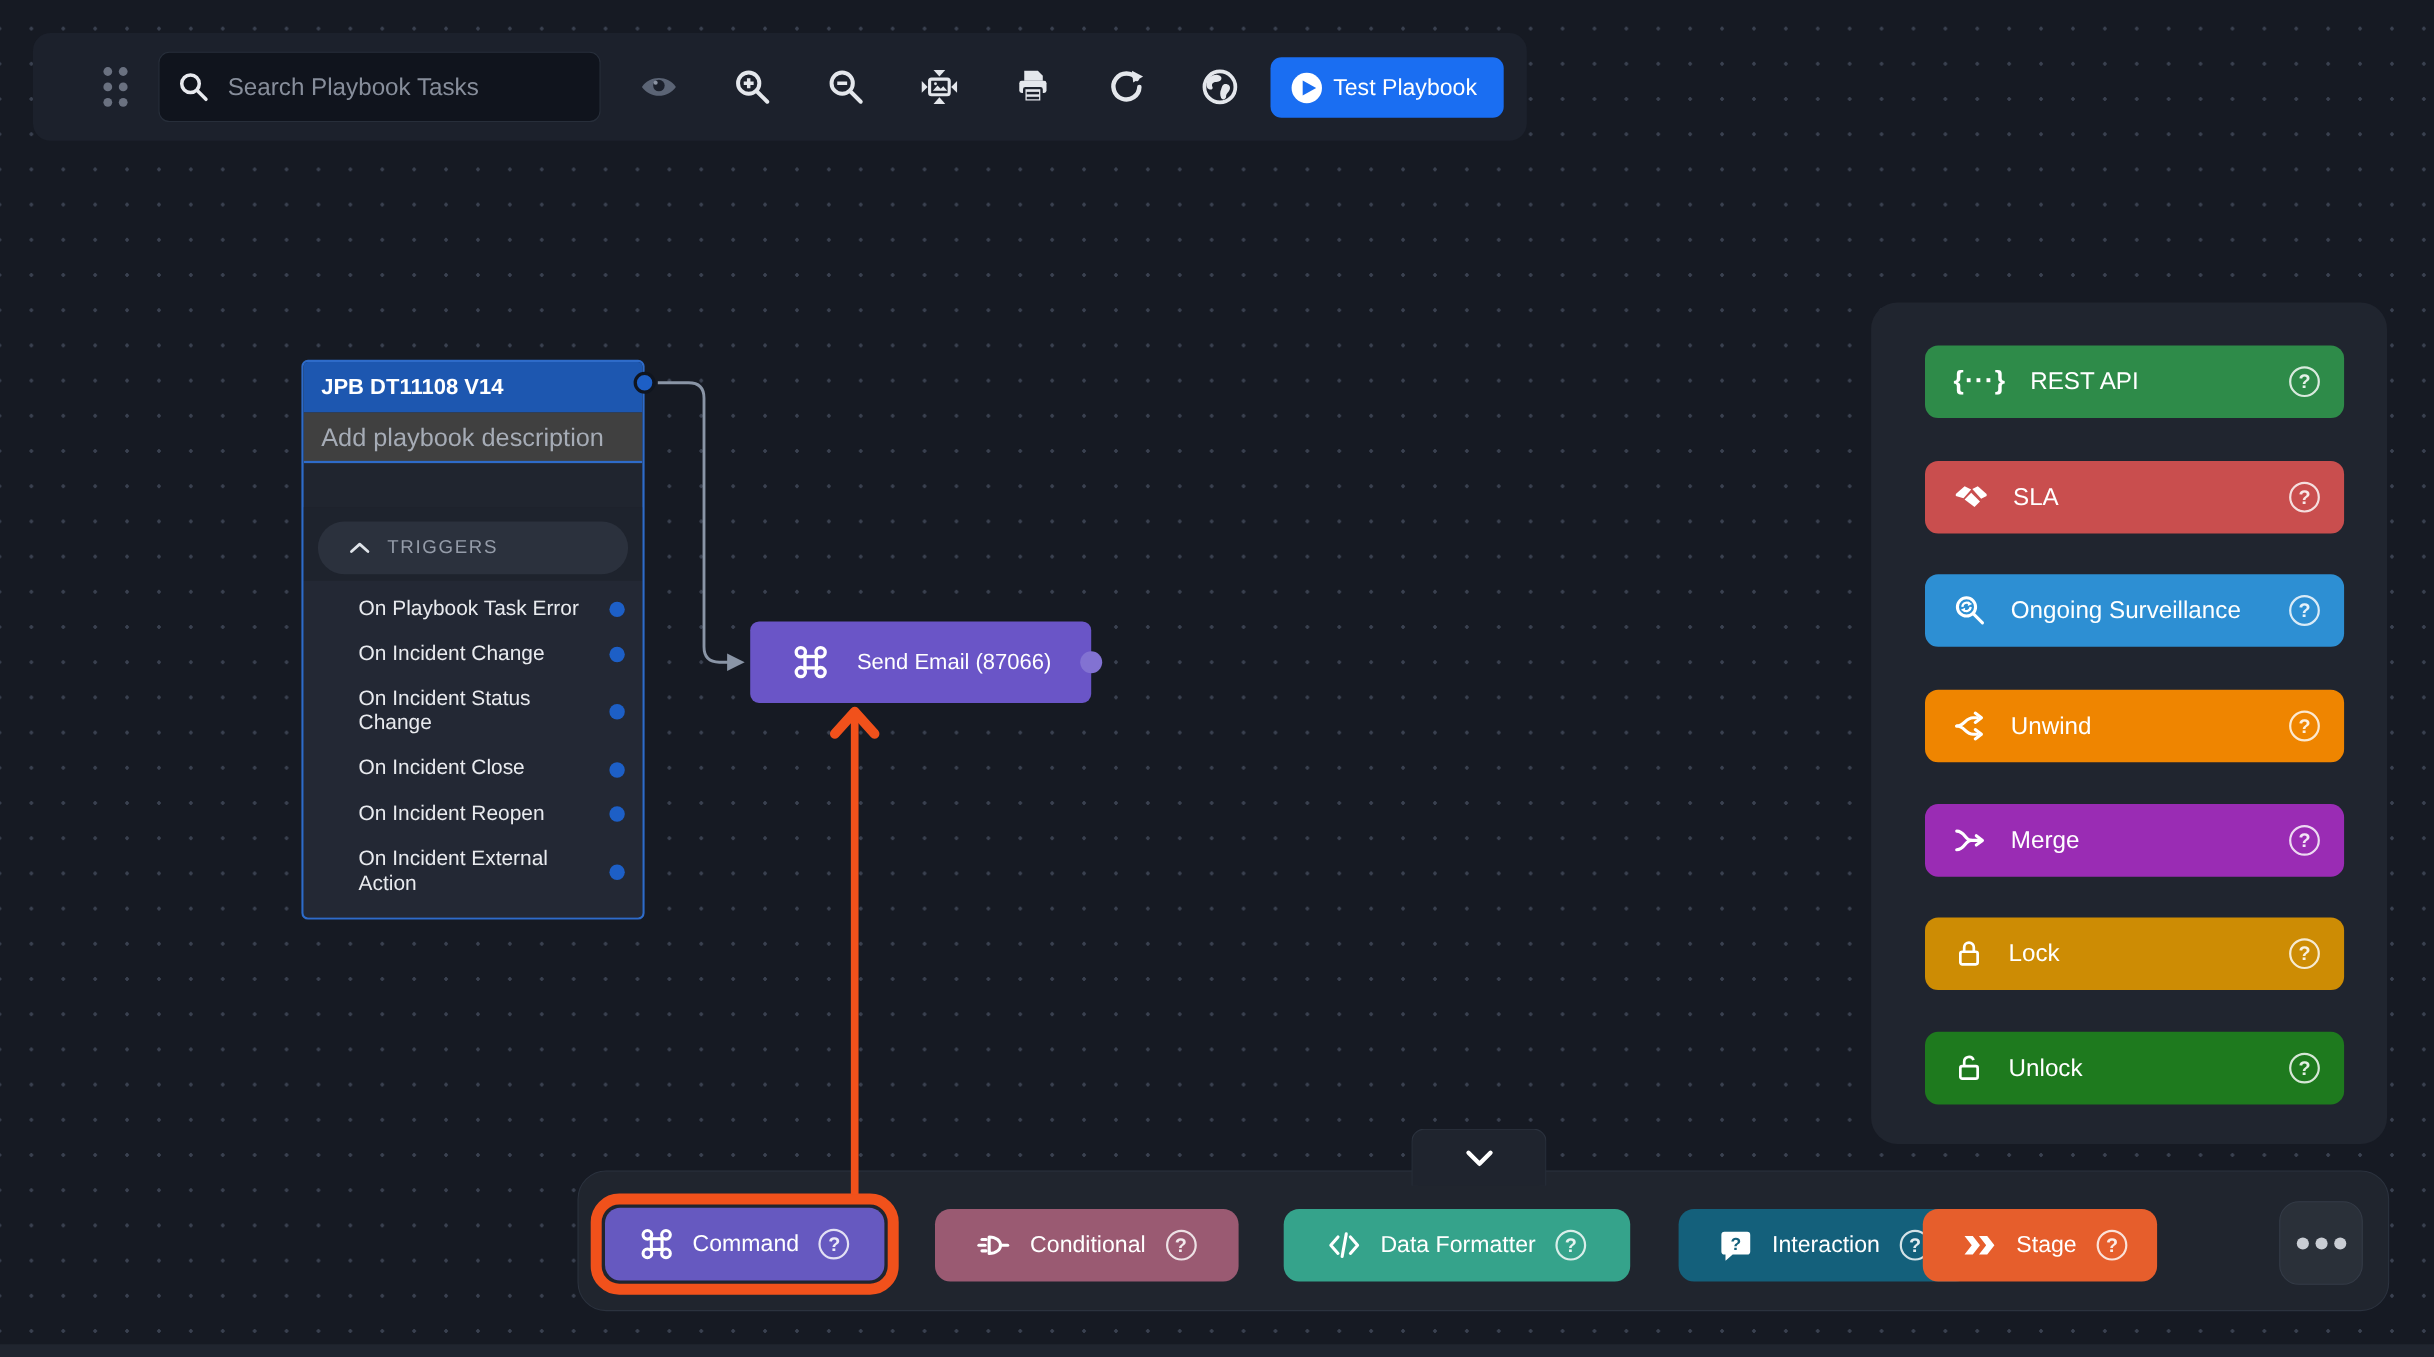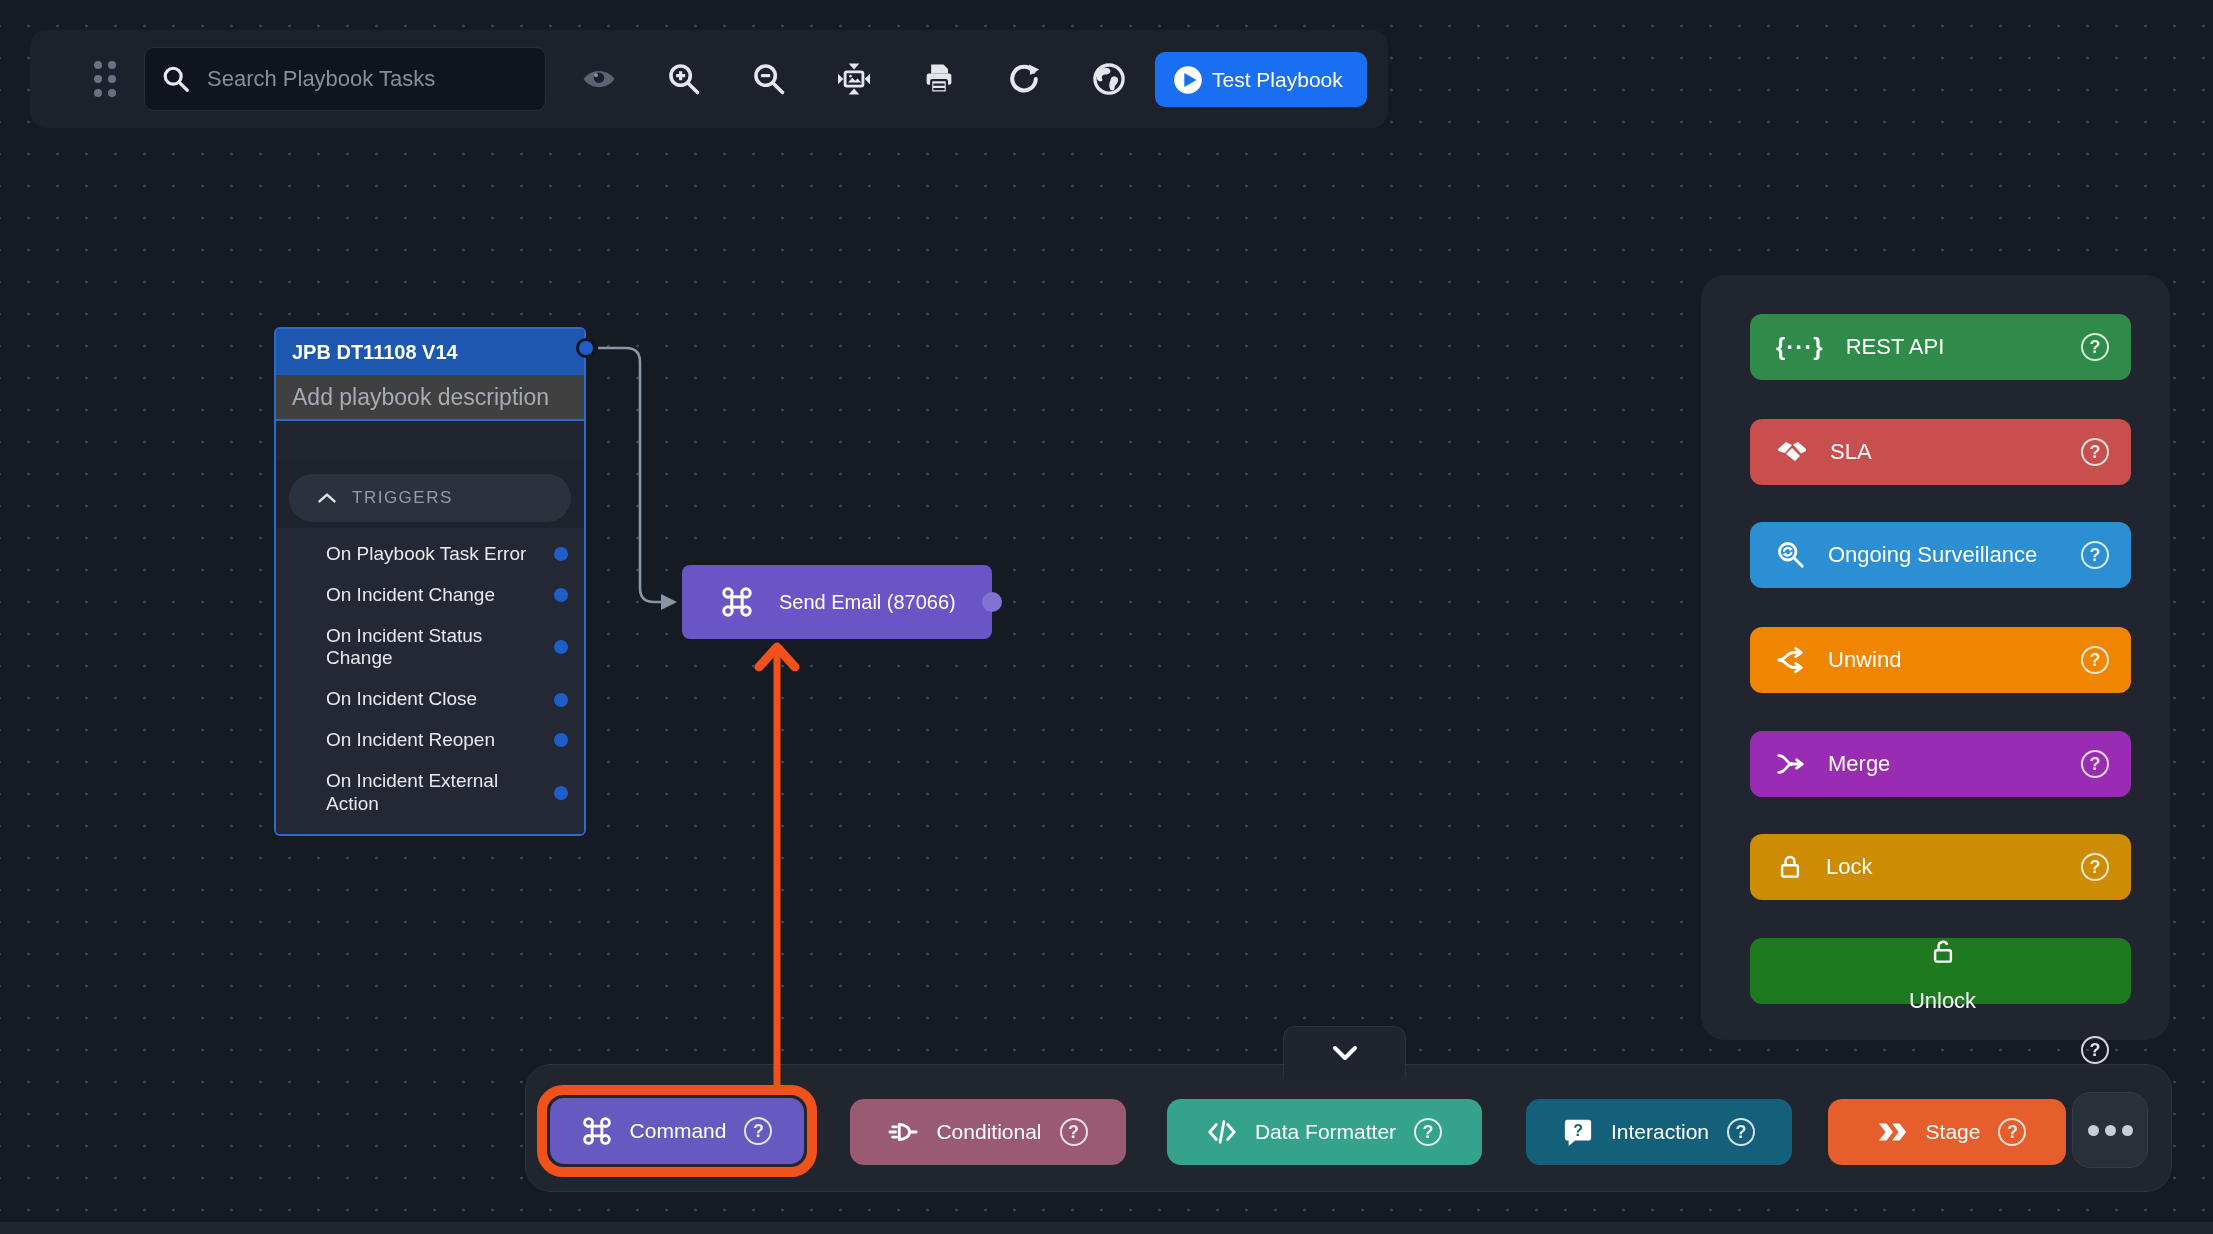--- a/index.html
+++ b/index.html
@@ -293,21 +293,21 @@
     <span class="icon">
       <svg width="28" height="28" viewBox="0 0 32 32" fill="none" stroke="#fff" stroke-width="2.8">
           <rect x="7" y="14" width="18" height="13" rx="2"></rect>
           <path d="M11 14 V9.5 a5 5 0 0 1 10 0 V14"></path>
         </svg>
     </span>
     <span>Lock</span>
     <span class="qc">?</span>
   </button>
 
-  <button class="sb-btn" style="top: 938px; background-color: rgb(30, 122, 30); flex-direction: column; --self-q: #1e7a1e;">
+  <button class="sb-btn" style="top: 938px; background-color: rgb(30, 122, 30); --self-q: #1e7a1e;">
     <span class="icon">
       <svg width="28" height="28" viewBox="0 0 32 32" fill="none" stroke="#fff" stroke-width="2.8">
           <rect x="7" y="14" width="18" height="13" rx="2"></rect>
           <path d="M11 14 V9.5 a5 5 0 0 1 9.7-1.8"></path>
         </svg>
     </span>
     <span>Unlock</span>
     <span class="qc">?</span>
   </button>
 
@@ -368,21 +368,21 @@
     <span class="icon">
       <svg width="30" height="30" viewBox="0 0 32 32">
           <path d="M5 3 h22 a3 3 0 0 1 3 3 v16 a3 3 0 0 1 -3 3 h-14 l-7 6 v-6 h-1 a3 3 0 0 1 -3 -3 v-16 a3 3 0 0 1 3 -3 z" fill="#fff"></path>
           <text x="16" y="20.5" text-anchor="middle" font-size="17" font-weight="bold" style="fill:var(--self-q,#14607b)">?</text>
         </svg>
     </span>
     <span>Interaction</span>
     <span class="qc">?</span>
   </button>
 
-  <button class="bt-btn bt-abs" style="left: 1828px; width: 238px; background-color: rgb(230, 94, 44); padding-left: 16px; --self-q: #e65e2c;">
+  <button class="bt-btn bt-abs" style="left: 1748px; width: 213px; background-color: rgb(230, 94, 44); padding-left: 16px; --self-q: #e65e2c;">
     <span class="icon">
       <svg width="30" height="30" viewBox="0 0 32 32" fill="#fff">
           <path d="M1 7 h8 l7 9 -7 9 H1 l7-9 z"></path>
           <path d="M15 7 h8 l7 9 -7 9 h-8 l7-9 z"></path>
         </svg>
     </span>
     <span>Stage</span>
     <span class="qc">?</span>
   </button>
 

